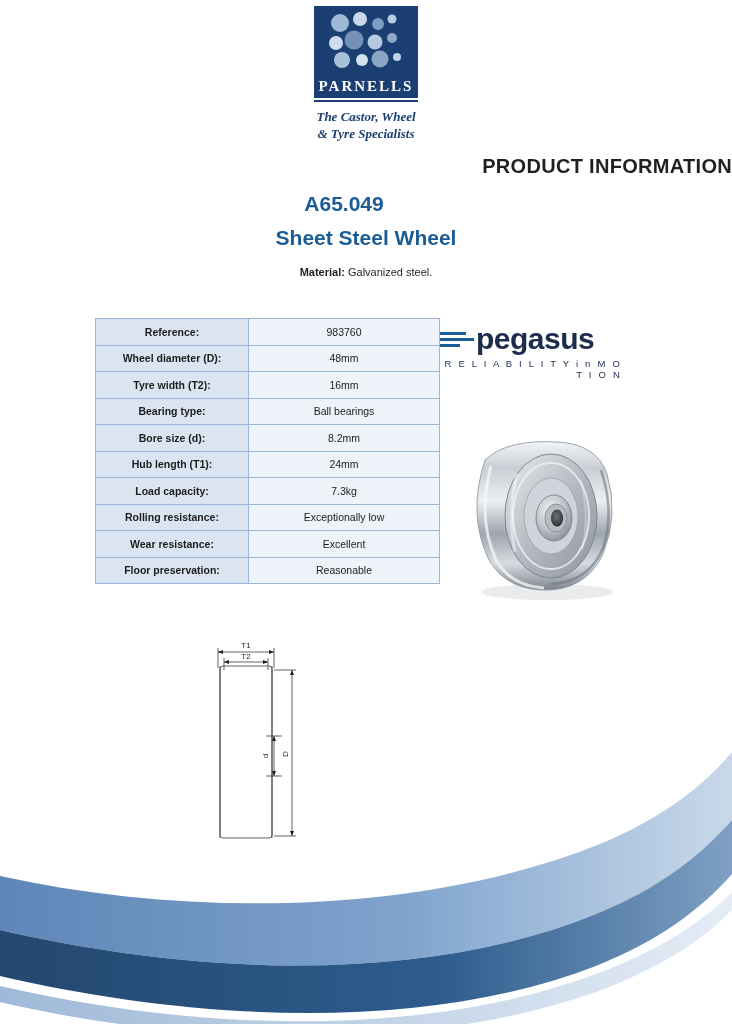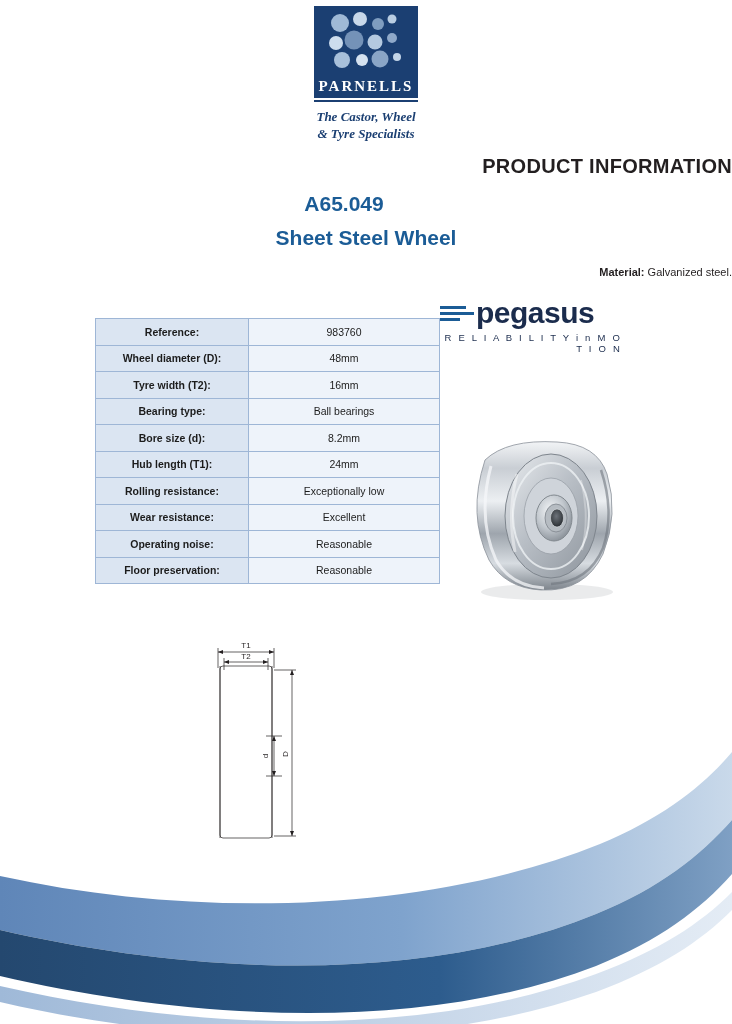--- a/index.html
+++ b/index.html
@@ -98,21 +98,21 @@
     text-align: center;
     font-size: 21px;
     font-weight: bold;
     color: #1b5c96;
   }
   .material-line {
     position: absolute;
     top: 266px;
     left: 0;
     width: 732px;
-    text-align: right;
+    text-align: center;
     font-size: 11px;
     color: #231f20;
   }
   .material-line b { font-weight: bold; }
 
   
   .spec-table {
     position: absolute;
     top: 318px;
     left: 95px;
@@ -134,21 +134,21 @@
   }
   .spec-table td.v {
     background: #eef3fa;
     text-align: center;
     color: #1c1c1c;
   }
 
   
   .pegasus {
     position: absolute;
-    top: 298px;
+    top: 324px;
     left: 440px;
     width: 200px;
   }
   .pegasus-row {
     display: flex;
     align-items: center;
   }
   .peg-bars {
     width: 34px;
     height: 22px;
@@ -264,30 +264,30 @@
     </tr>
     <tr>
       <td class="k">Bore size (d):</td>
       <td class="v">8.2mm</td>
     </tr>
     <tr>
       <td class="k">Hub length (T1):</td>
       <td class="v">24mm</td>
     </tr>
     <tr>
+      <td class="k">Load capacity:</td>
+      <td class="v">7.3kg</td>
+    </tr>
+    <tr>
       <td class="k">Rolling resistance:</td>
       <td class="v">Exceptionally low</td>
     </tr>
     <tr>
       <td class="k">Wear resistance:</td>
       <td class="v">Excellent</td>
-    </tr>
-    <tr>
-      <td class="k">Operating noise:</td>
-      <td class="v">Reasonable</td>
     </tr>
     <tr>
       <td class="k">Floor preservation:</td>
       <td class="v">Reasonable</td>
     </tr>
   </tbody>
 </table>
 
 <div class="pegasus">
   <div class="pegasus-row">

